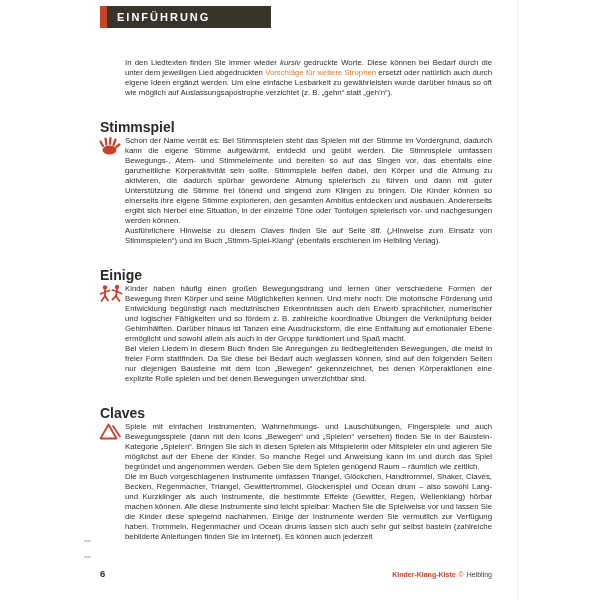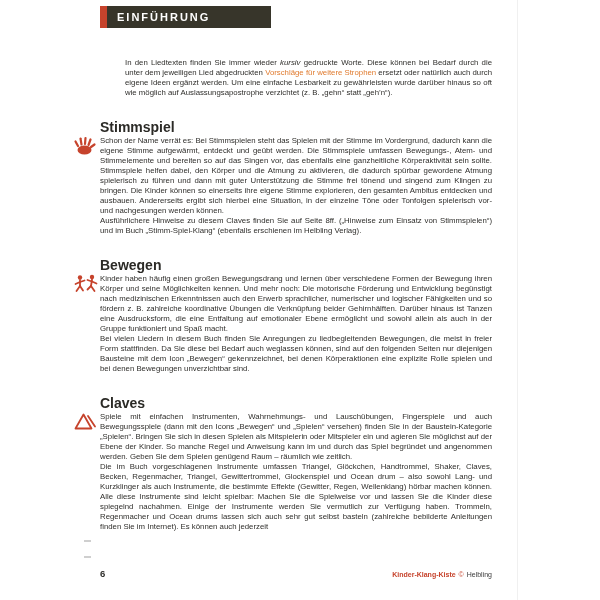--- a/index.html
+++ b/index.html
@@ -60,20 +60,21 @@
   .highlight { color: #e07b2f; }
   .sec h3 {
     font-size: 14px;
     font-weight: 700;
     color: #2b2a26;
     margin: 24px 0 4px 0;
     text-align: left;
   }
   .sec-body {
     position: relative;
+    margin-left: 25px;
   }
   .sec-body p { margin: 0; }
   .sec-icon {
     position: absolute;
     left: -27px;
     top: 0;
     width: 26px;
     height: 20px;
     display: block;
   }
@@ -146,21 +147,21 @@
             </g>
             <ellipse cx="11.5" cy="14" rx="7" ry="4.5" fill="#c6432c"></ellipse>
           </svg>
         </span>
         <p>Schon der Name verrät es: Bei Stimmspielen steht das Spielen mit der Stimme im Vordergrund, dadurch kann die eigene Stimme aufgewärmt, entdeckt und geübt werden. Die Stimmspiele umfassen Bewegungs-, Atem- und Stimmelemente und bereiten so auf das Singen vor, das ebenfalls eine ganzheitliche Körperaktivität sein sollte. Stimmspiele helfen dabei, den Körper und die Atmung zu aktivieren, die dadurch spürbar gewordene Atmung spielerisch zu führen und dann mit guter Unterstützung die Stimme frei tönend und singend zum Klingen zu bringen. Die Kinder können so einerseits ihre eigene Stimme explorieren, den gesamten Ambitus entdecken und ausbauen. Andererseits ergibt sich hierbei eine Situation, in der einzelne Töne oder Tonfolgen spielerisch vor- und nachgesungen werden können.</p>
         <p>Ausführlichere Hinweise zu diesem Claves finden Sie auf Seite 8ff. („Hinweise zum Einsatz von Stimmspielen“) und im Buch „Stimm-Spiel-Klang“ (ebenfalls erschienen im Helbling Verlag).</p>
       </div>
     </section>
 
     <section class="sec">
-      <h3>Bewegen</h3>
+      <h3>Einige</h3>
       <div class="sec-body">
         <span class="sec-icon">
           <svg width="26" height="20" viewBox="0 0 26 20" aria-hidden="true">
             <circle cx="7" cy="3.5" r="2.2" fill="#c6432c"></circle>
             <circle cx="19" cy="3" r="2.2" fill="#c6432c"></circle>
             <g stroke="#c6432c" stroke-width="1.8" stroke-linecap="round" fill="none">
               <path d="M7 6 L7 12"></path>
                 <path d="M7 8 L2.5 10"></path>
                 <path d="M7 8 L11.5 6.5"></path>
               <path d="M7 12 L3.5 17"></path>

